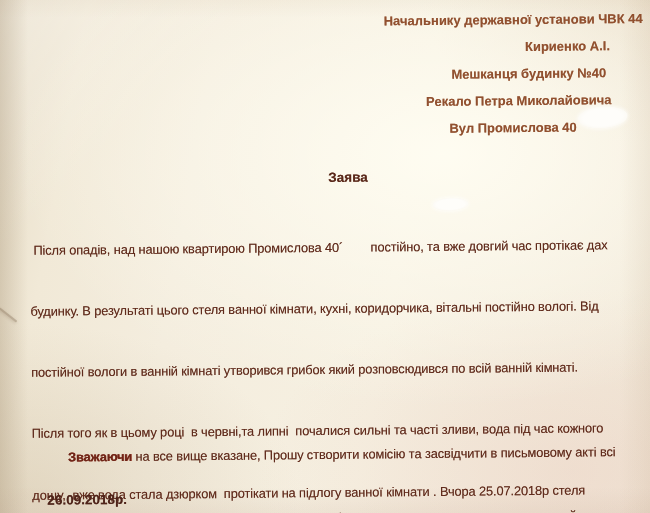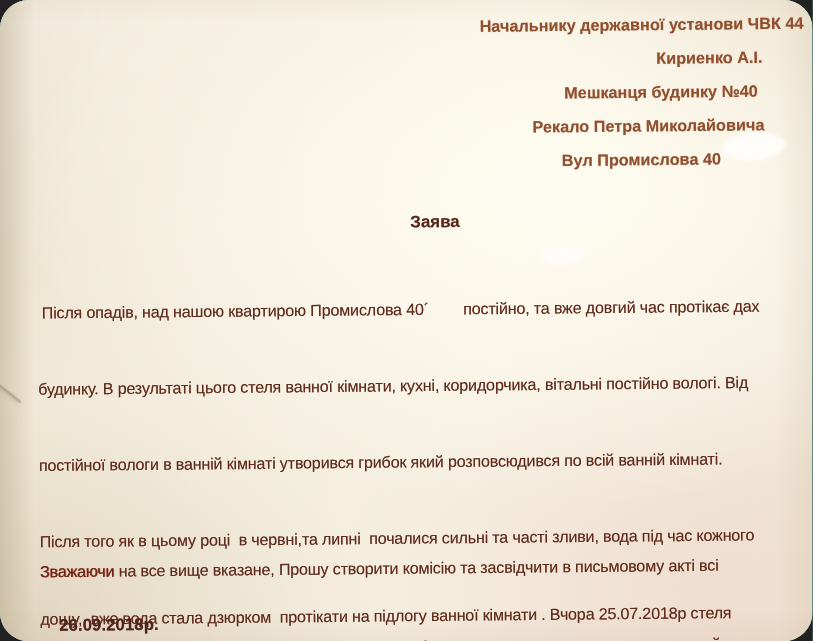--- a/index.html
+++ b/index.html
@@ -1,20 +1,19 @@
 <!DOCTYPE html>
 <html><head>
 <meta charset="utf-8">
 <style>
   html,body{margin:0;padding:0;background:#222;}
   .photo{
     position:relative;width:650px;height:513px;overflow:hidden;
     font-family:"Liberation Sans",sans-serif;
-    background:#5eead4;
-    border-radius:23px;
+    background:#fca5a5;
   }
   .paper-base{
     position:absolute;inset:0;
     background:
       radial-gradient(120% 90% at 68% 30%, rgba(255,253,242,0.95) 0%, rgba(255,253,242,0) 55%),
       radial-gradient(80% 60% at 88% 92%, rgba(232,198,186,0.35) 0%, rgba(232,198,186,0) 60%),
       radial-gradient(70% 55% at 4% 96%, rgba(203,186,158,0.40) 0%, rgba(203,186,158,0) 60%),
       radial-gradient(50% 40% at 100% 0%, rgba(216,196,166,0.30) 0%, rgba(216,196,166,0) 70%),
       linear-gradient(135deg, rgba(255,255,255,0.35) 0%, rgba(255,255,255,0) 22%),
       linear-gradient(100deg,#e7ddc8 0%,#f1e9d7 12%,#f4edde 30%,#f6f0e1 60%,#f1e8d8 100%);
@@ -57,22 +56,23 @@
   .p1{top:197px;line-height:20.4px;}
   .p2{top:402px;line-height:21px;}
   .overtyped{
     font-weight:700;color:#53200f;
     text-shadow:0.8px 0 0 rgba(122,42,26,0.85),0 0 0.5px rgba(83,32,15,0.7);
     text-decoration:line-through;
     text-decoration-color:rgba(95,32,20,0.55);
     text-decoration-thickness:1.5px;
   }
   .overtyped-first{
-    font-weight:400;color:#6e2417;
+    font-weight:700;color:#6e2417;
     text-shadow:0.6px 0 0 rgba(160,45,28,0.55),0 0 0.5px rgba(110,36,23,0.6);
+    margin-left:36px;
   }
   .date{
     position:absolute;top:490px;left:45px;font-size:13.5px;font-weight:600;
     color:#4f241a;text-shadow:0 0 0.5px rgba(79,36,26,0.6);
   }
   .whiteout{
     position:absolute;border-radius:50%;
     background:radial-gradient(ellipse at 50% 50%, #fefdfa 55%, #f8f4ea 100%);
     box-shadow:0 0 4px rgba(255,255,255,0.95);
   }

